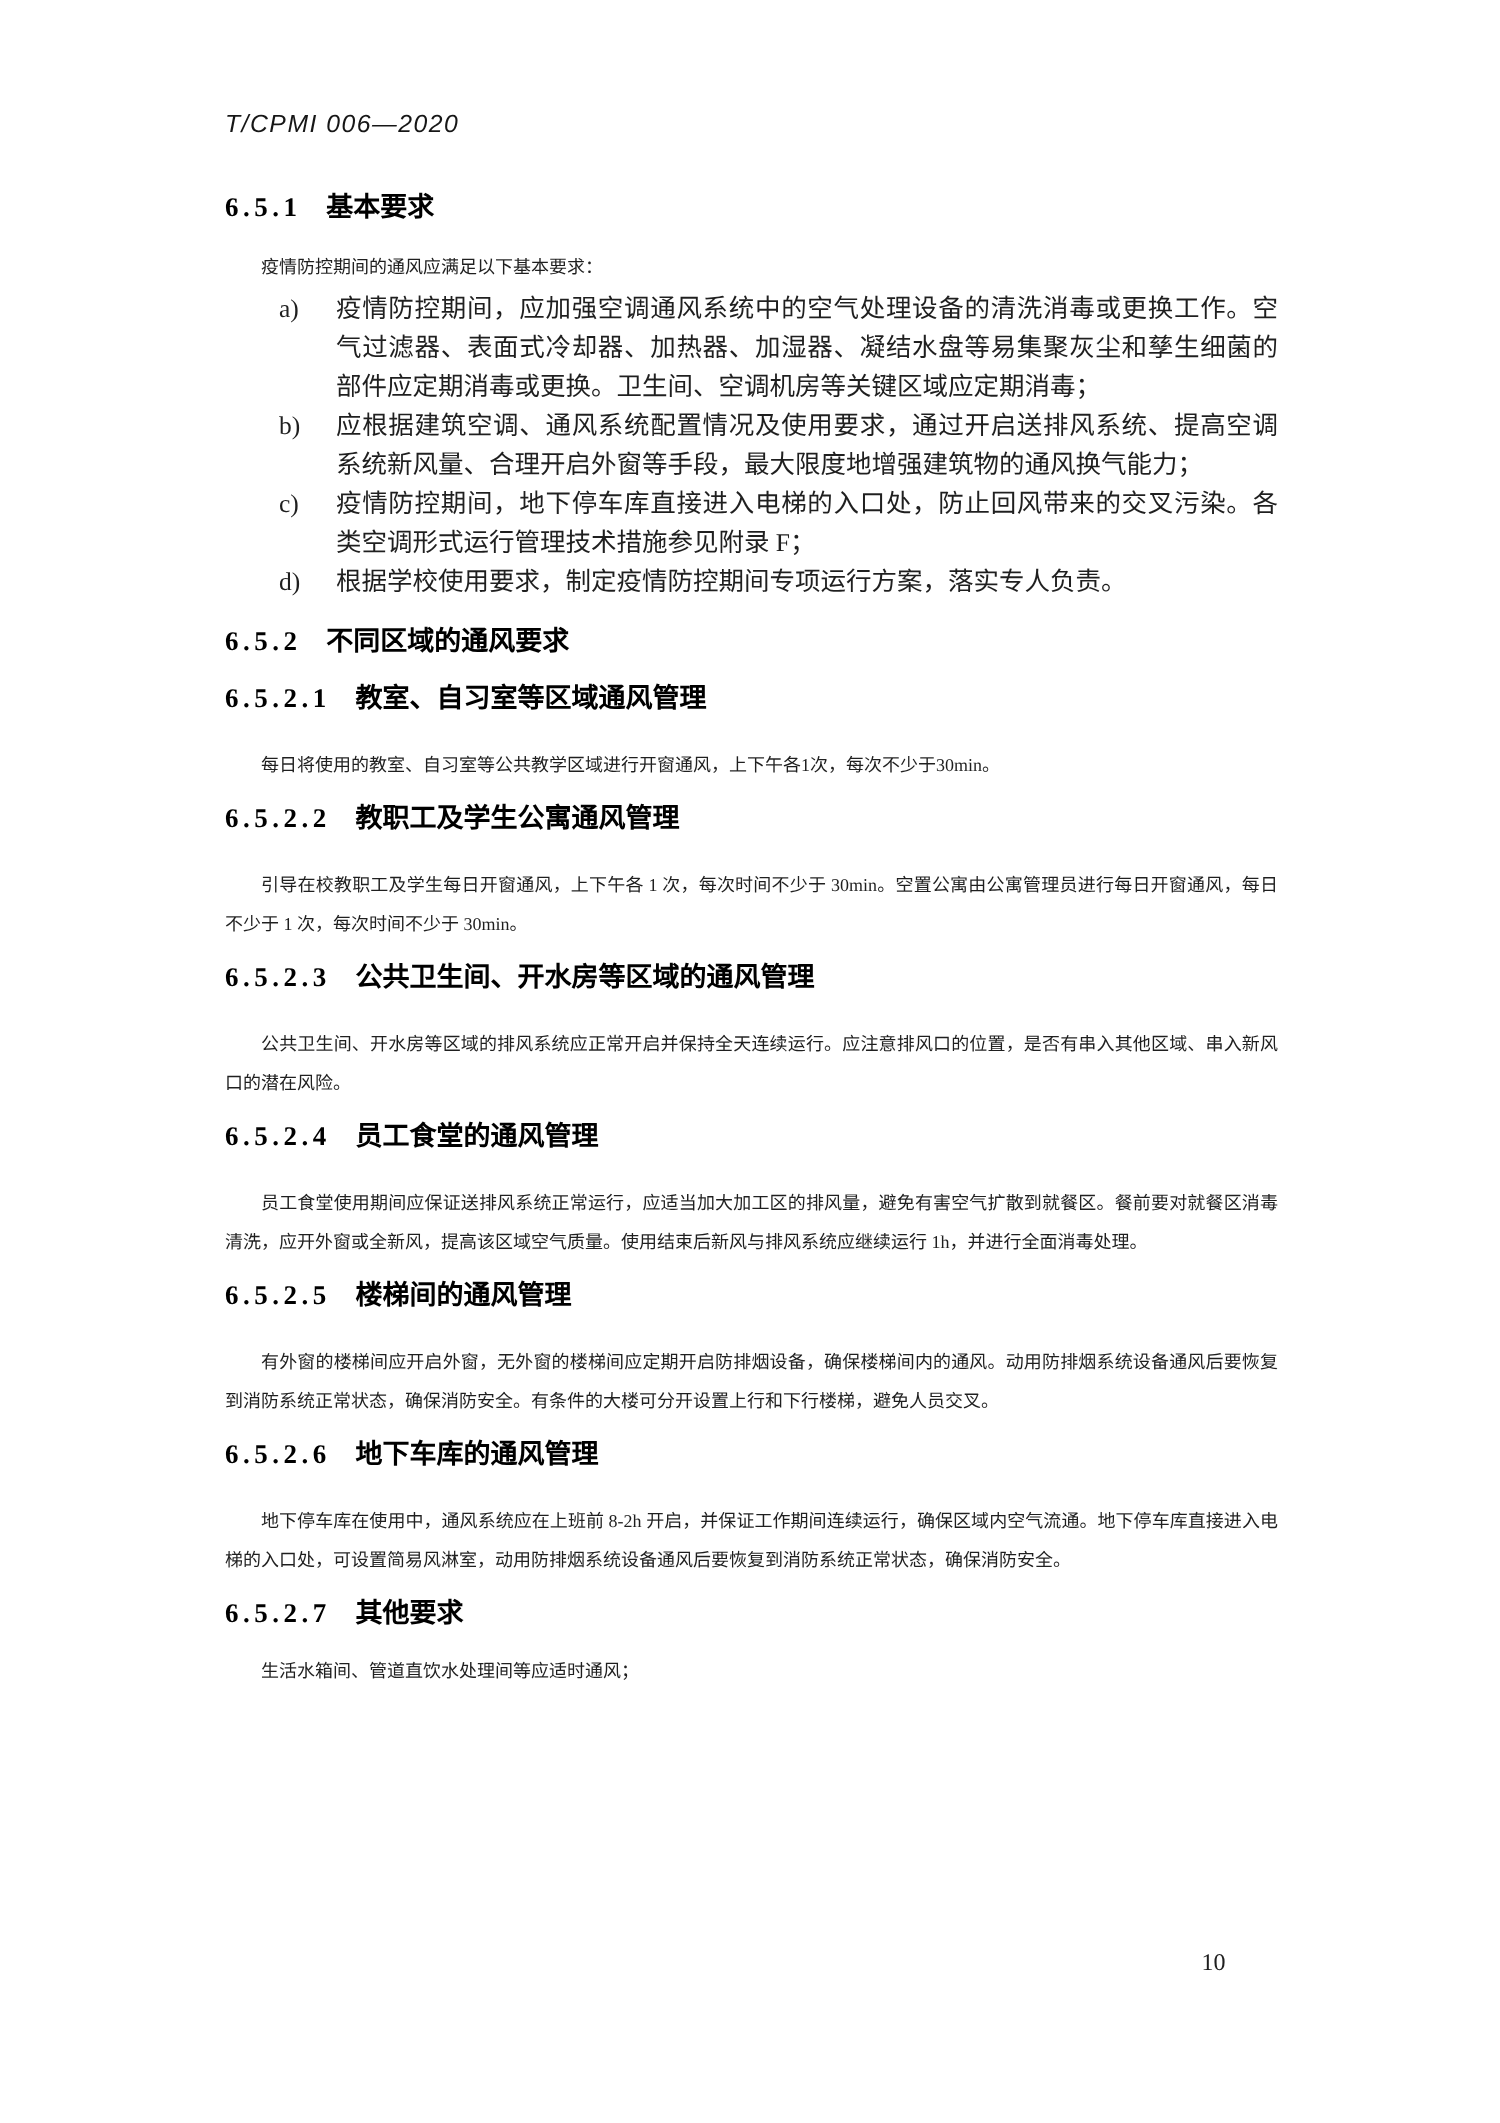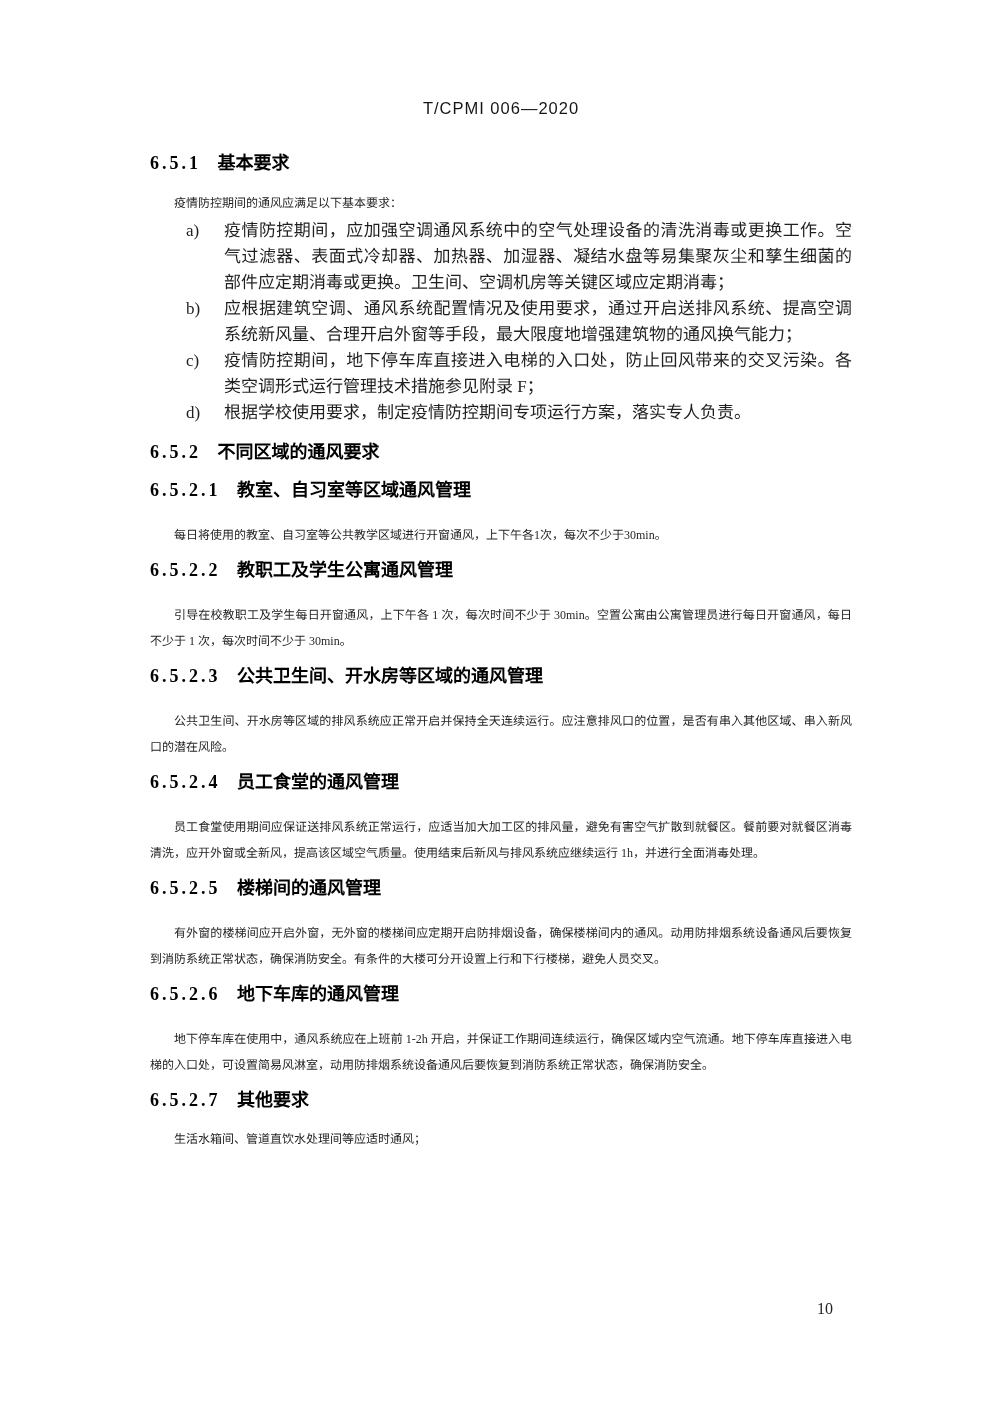--- a/index.html
+++ b/index.html
@@ -15,24 +15,25 @@
     background: #ffffff;
     overflow: hidden;
   }
   .content {
     position: absolute;
     left: 150px;
     right: 148px;
     top: 0;
   }
   .header-row {
-    padding-top: 98px;
-    text-align: center;
+    padding-top: 73px;
+    text-align: left;
     height: 20px;
     line-height: 20px;
+    font-style: italic;
   }
   .std-code {
     font-family: "Liberation Sans", "DejaVu Sans", sans-serif;
     font-size: 16.5px;
     letter-spacing: 1px;
     color: #161616;
   }
   .h-sec {
     font-family: Liberation Serif, serif;
     font-size: 18px;
@@ -68,21 +69,21 @@
   }
   .mt2  { margin-top: 2px; }
   .mt10 { margin-top: 10px; }
   .mt14 { margin-top: 14px; }
   .mt15 { margin-top: 15px; }
   .mt20 { margin-top: 20px; }
   .mt33 { margin-top: 33px; }
   .footer-page {
     position: absolute;
     top: 1300px;
-    right: 167px;
+    right: 183px;
     font-size: 16px;
     line-height: 18px;
     color: #1f1f1f;
   }
 </style>
 </head>
 <body>
 
 <div class="page">
   <div class="content">
@@ -149,21 +150,21 @@
     <h2 class="h-sec mt10">
       <span class="num">6.5.2.5</span>
       <span class="ttl">楼梯间的通风管理</span>
     </h2>
     <p class="body-p mt20">有外窗的楼梯间应开启外窗，无外窗的楼梯间应定期开启防排烟设备，确保楼梯间内的通风。动用防排烟系统设备通风后要恢复到消防系统正常状态，确保消防安全。有条件的大楼可分开设置上行和下行楼梯，避免人员交叉。</p>
 
     <h2 class="h-sec mt10">
       <span class="num">6.5.2.6</span>
       <span class="ttl">地下车库的通风管理</span>
     </h2>
-    <p class="body-p mt20">地下停车库在使用中，通风系统应在上班前 1-2h 开启，并保证工作期间连续运行，确保区域内空气流通。地下停车库直接进入电梯的入口处，可设置简易风淋室，动用防排烟系统设备通风后要恢复到消防系统正常状态，确保消防安全。</p>
+    <p class="body-p mt20">地下停车库在使用中，通风系统应在上班前 8-2h 开启，并保证工作期间连续运行，确保区域内空气流通。地下停车库直接进入电梯的入口处，可设置简易风淋室，动用防排烟系统设备通风后要恢复到消防系统正常状态，确保消防安全。</p>
 
     <h2 class="h-sec mt10">
       <span class="num">6.5.2.7</span>
       <span class="ttl">其他要求</span>
     </h2>
     <p class="body-p mt14">生活水箱间、管道直饮水处理间等应适时通风；</p>
 
   </div>
 
   <div class="footer-page">10</div>

